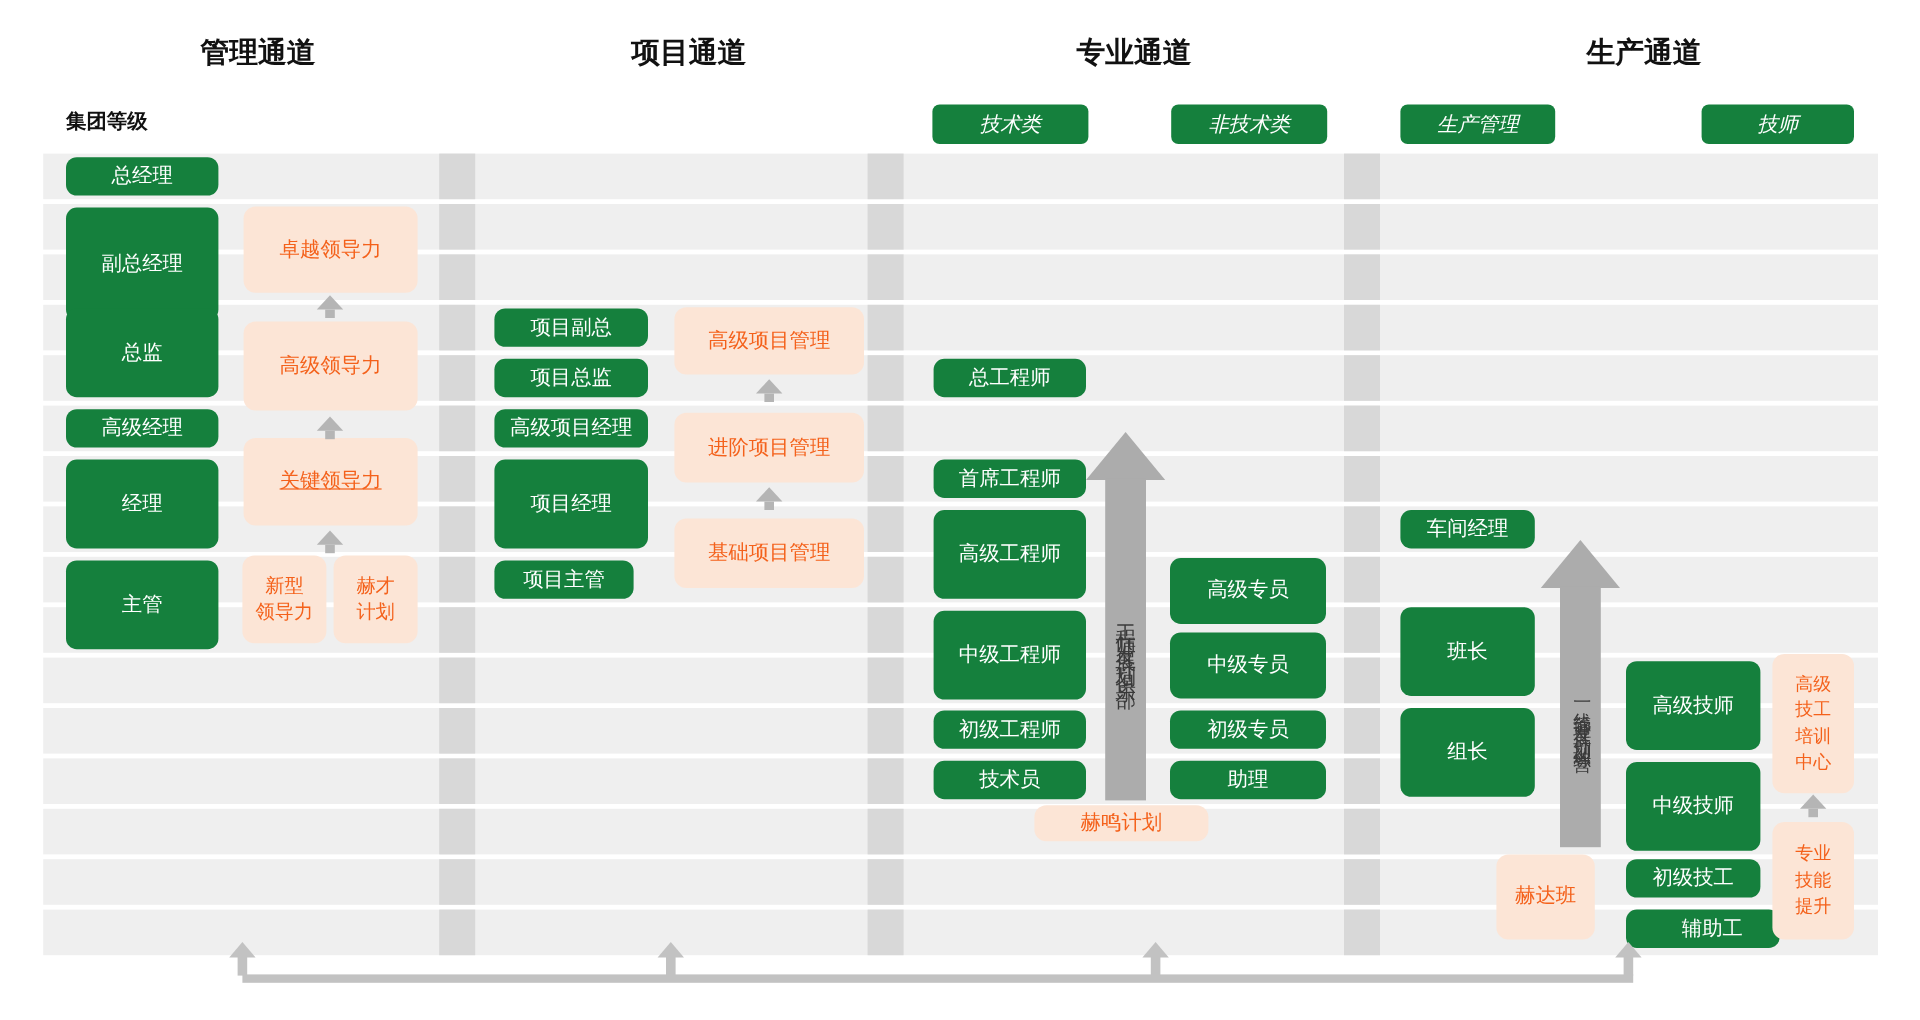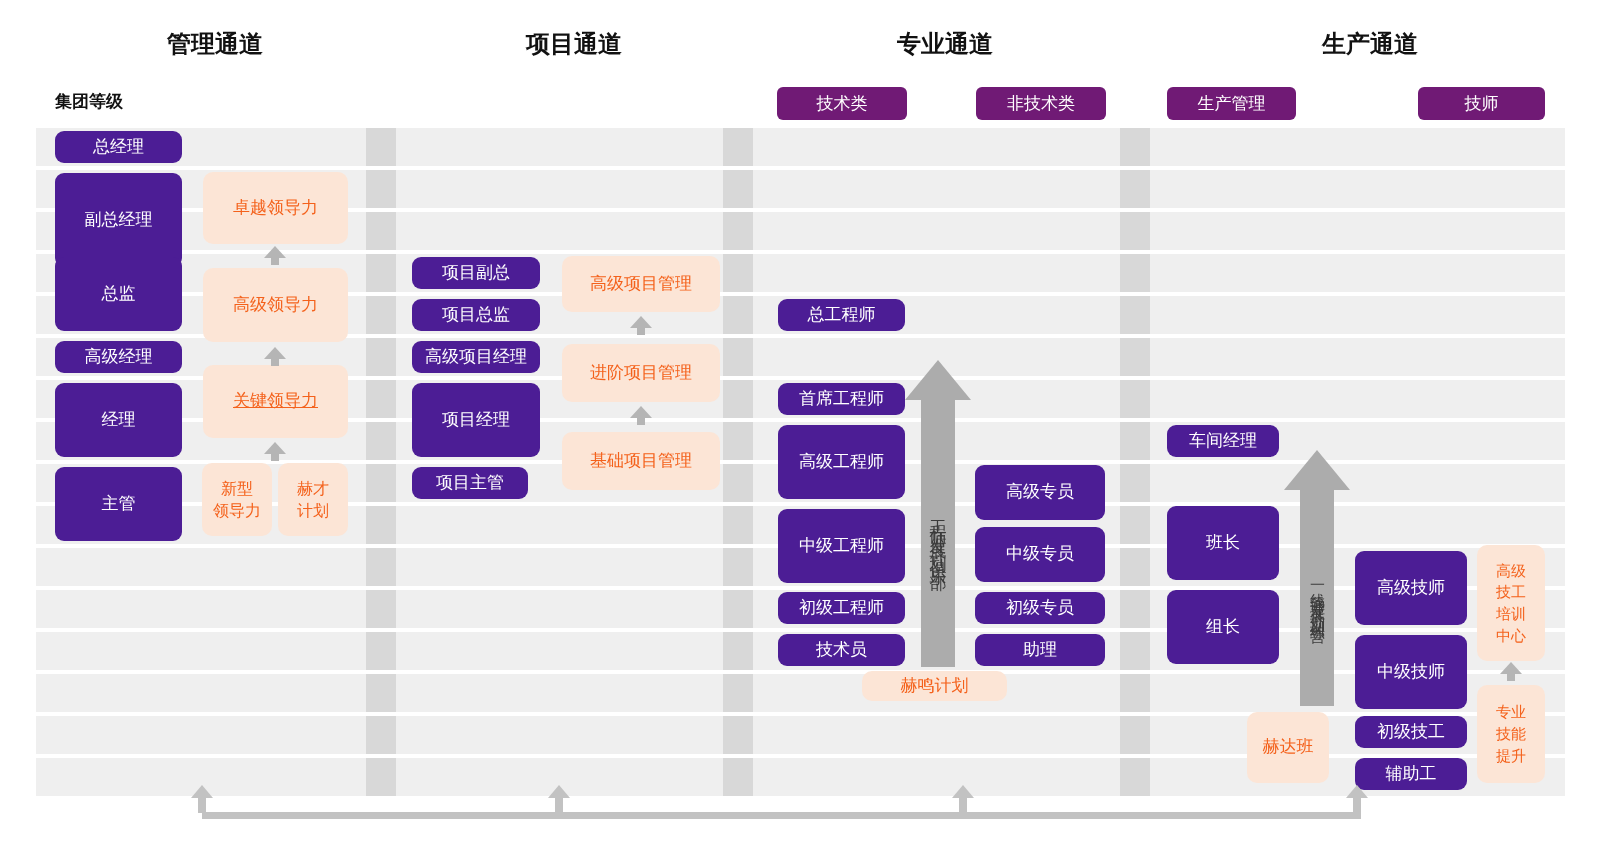--- a/index.html
+++ b/index.html
@@ -4,25 +4,25 @@
 <style>
   html,body{margin:0;padding:0;background:#ffffff;font-family:"Liberation Sans",sans-serif;}
   #canvas{position:relative;width:1600px;height:850px;background:#ffffff;overflow:hidden;}
 
   .stripe{position:absolute;left:36px;width:1529px;height:38px;background:#EFEFEF;}
   .sep{position:absolute;top:0;width:30px;height:38px;background:#D8D8D8;}
 
   .ch-title{position:absolute;top:28px;transform:translateX(-50%);font-size:24px;font-weight:bold;color:#111;white-space:nowrap;}
   .grp-label{position:absolute;left:55px;top:90px;font-size:17px;font-weight:bold;color:#111;}
 
-  .obox{position:absolute;background:#4c1d95;color:#ffffff;border-radius:9px;
+  .obox{position:absolute;background:#15803d;color:#ffffff;border-radius:9px;
         display:flex;align-items:center;justify-content:center;font-size:17px;
         text-align:center;white-space:pre-line;line-height:1.3;}
-  .pill{position:absolute;background:#701a75;color:#ffffff;border-radius:6px;
-        display:flex;align-items:center;justify-content:center;font-size:17px;}
+  .pill{position:absolute;background:#15803d;color:#ffffff;border-radius:6px;
+        display:flex;align-items:center;justify-content:center;font-size:17px;font-style:italic;}
   .lbox{position:absolute;background:#FCE5D6;color:#F4611B;border-radius:10px;
         display:flex;align-items:center;justify-content:center;font-size:17px;
         text-align:center;white-space:pre-line;line-height:1.35;}
   .lbox.sm{font-size:16px;}
   .lbox.xs{font-size:15px;line-height:1.45;}
 
   .sarr{position:absolute;width:24px;display:flex;flex-direction:column;align-items:center;}
   .sarr .tri{width:0;height:0;border-left:11px solid transparent;border-right:11px solid transparent;border-bottom:12px solid #B5B5B5;}
   .sarr .stem{width:8px;height:7px;background:#B5B5B5;}
 
@@ -202,21 +202,21 @@
   <div class="obox" style="left:1167px;top:506px;width:112px;height:74px;">班长</div>
   <div class="obox" style="left:1167px;top:590px;width:112px;height:74px;">组长</div>
 
   <div class="bigtri" style="left:1284px;top:450px;"></div>
   <div class="bigshaft" style="left:1300px;top:489px;height:217px;"></div>
   <div class="vtext a2" style="left:1300px;top:494px;width:34px;height:210px;justify-content:center;">一线管理发展计划训练营</div>
 
   <div class="obox" style="left:1355px;top:551px;width:112px;height:74px;">高级技师</div>
   <div class="obox" style="left:1355px;top:635px;width:112px;height:74px;">中级技师</div>
   <div class="obox" style="left:1355px;top:716px;width:112px;height:32px;">初级技工</div>
-  <div class="obox" style="left:1355px;top:758px;width:112px;height:32px;">辅助工</div>
+  <div class="obox" style="left:1355px;top:758px;width:112px;height:32px;padding-left:16px;">辅助工</div>
 
   <div class="lbox" style="left:1247px;top:712px;width:82px;height:71px;">赫达班</div>
   <div class="lbox xs" style="left:1477px;top:545px;width:68px;height:116px;">高级
 技工
 培训
 中心</div>
   <div class="lbox xs" style="left:1477px;top:685px;width:68px;height:98px;text-align:center;">专业
 技能
 提升</div>
   <div class="sarr" style="left:1499px;top:662px;">

